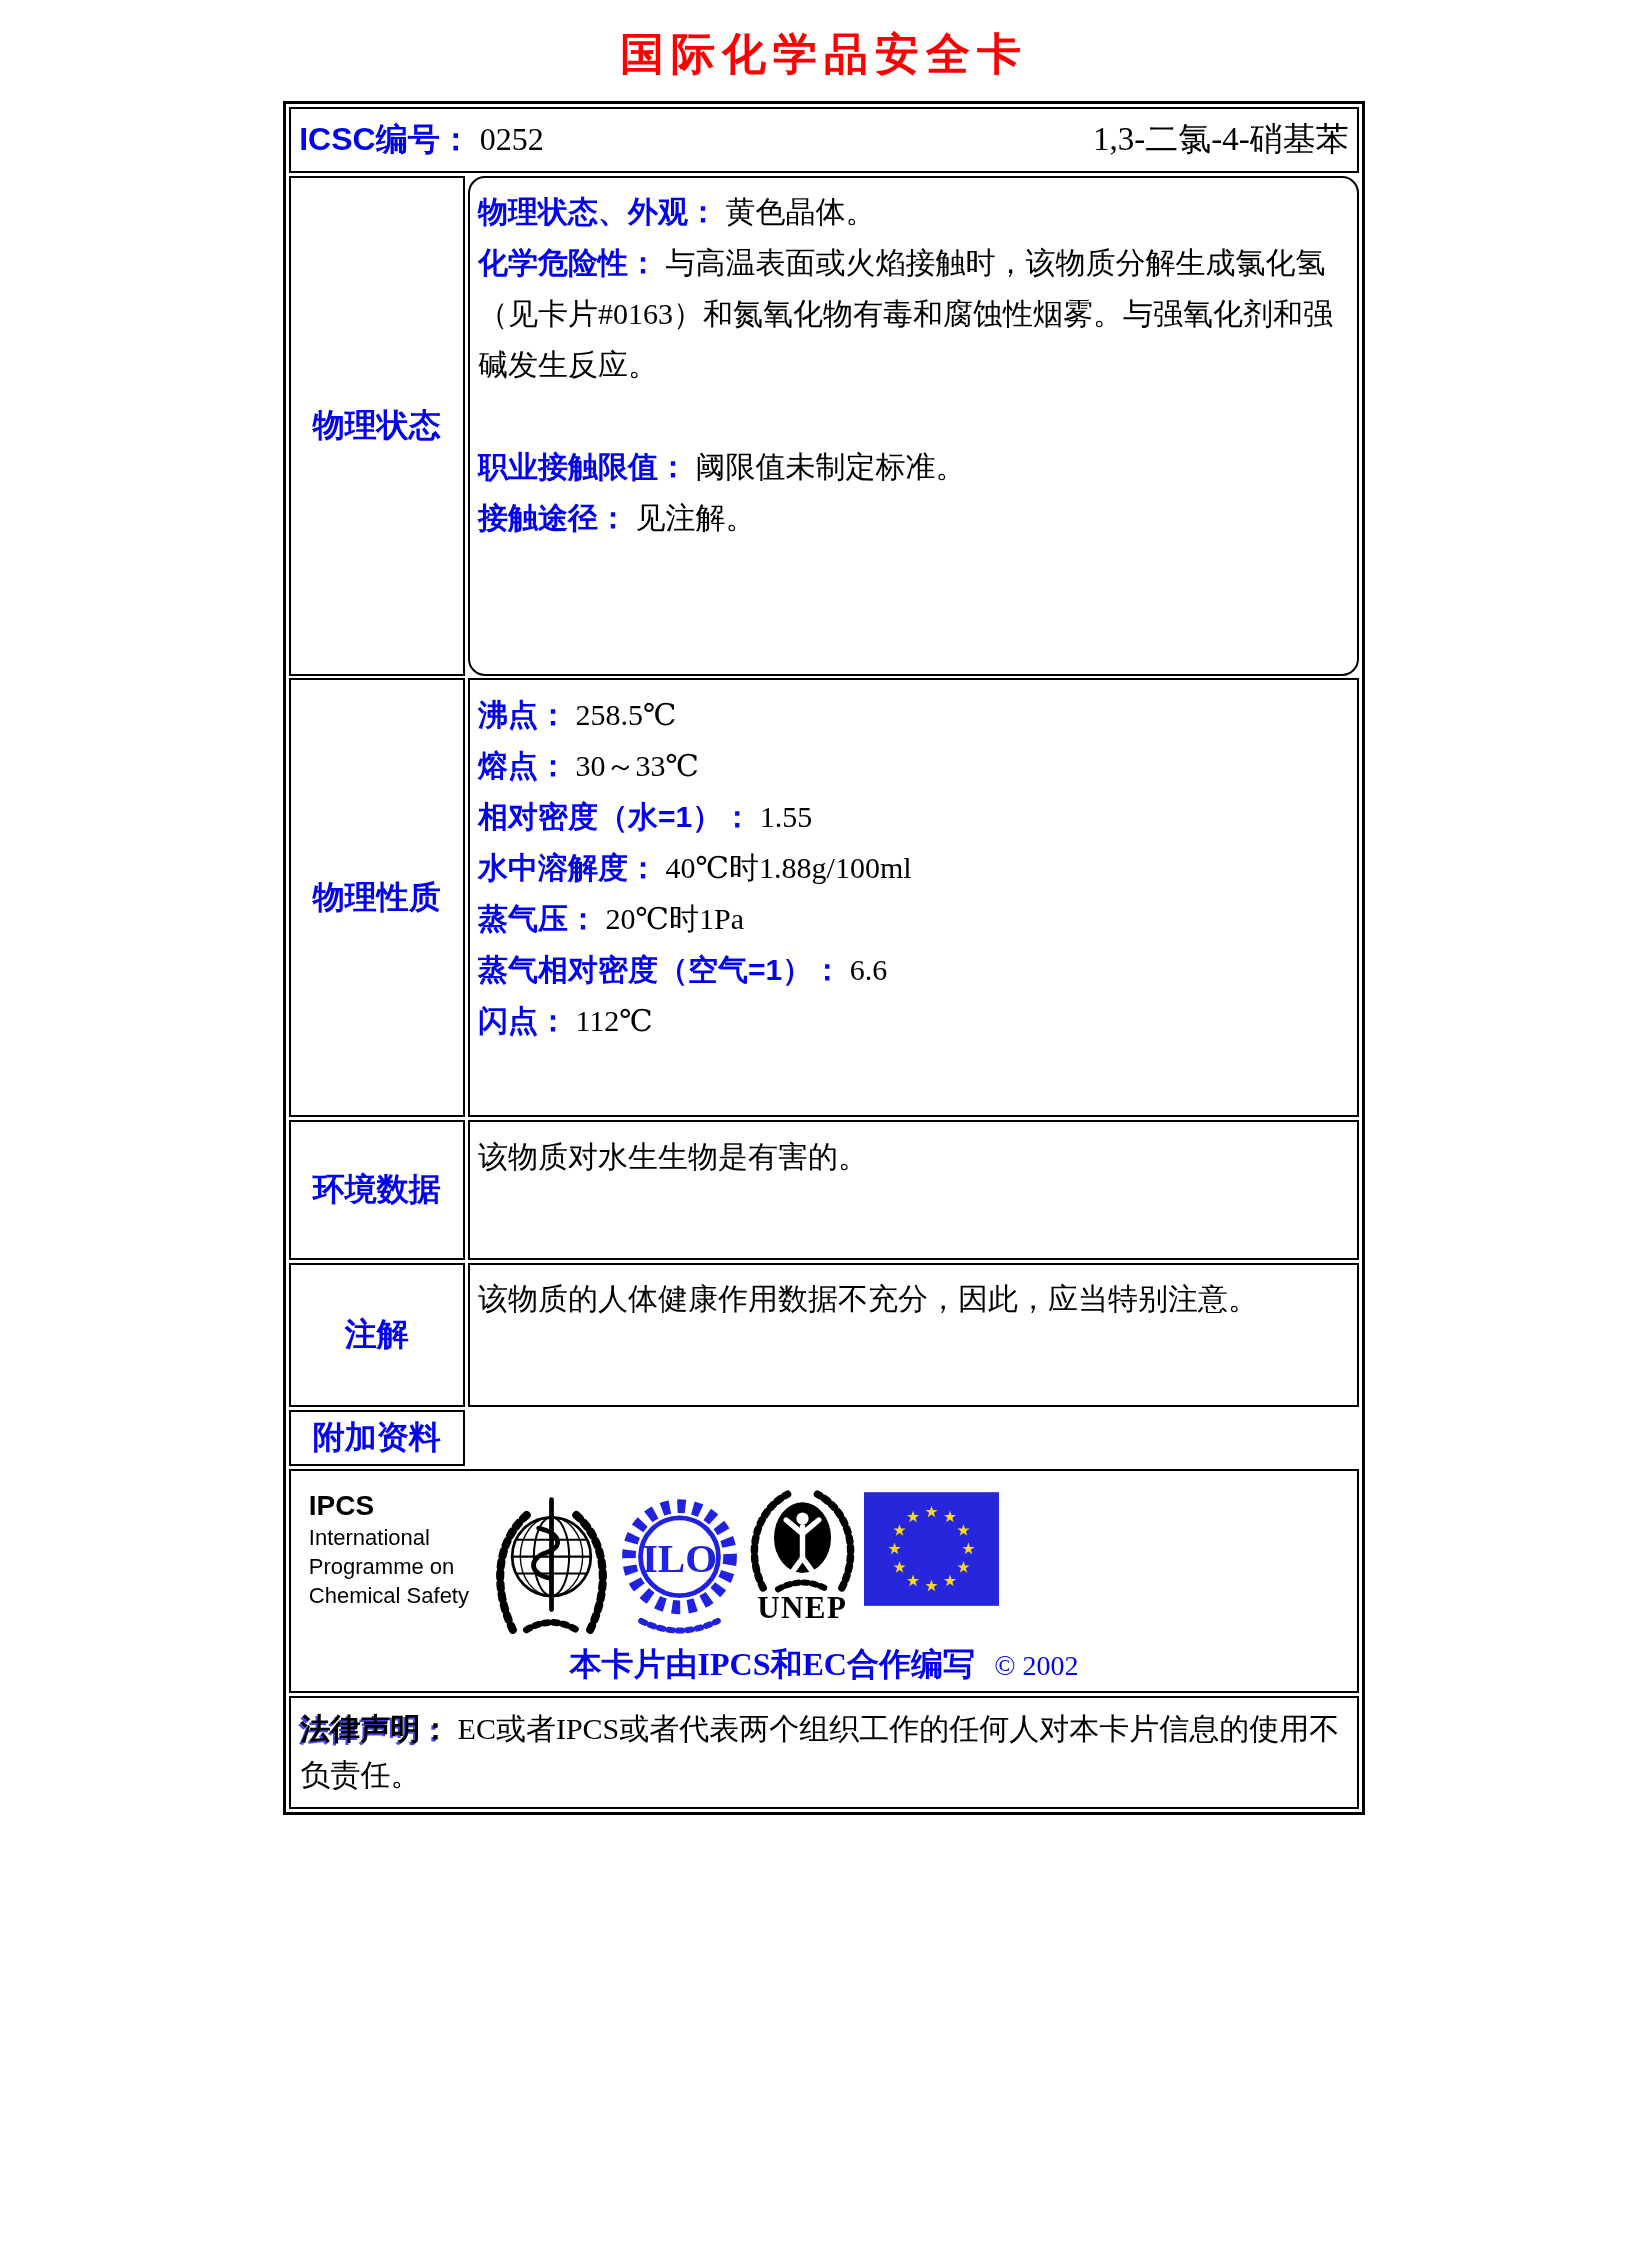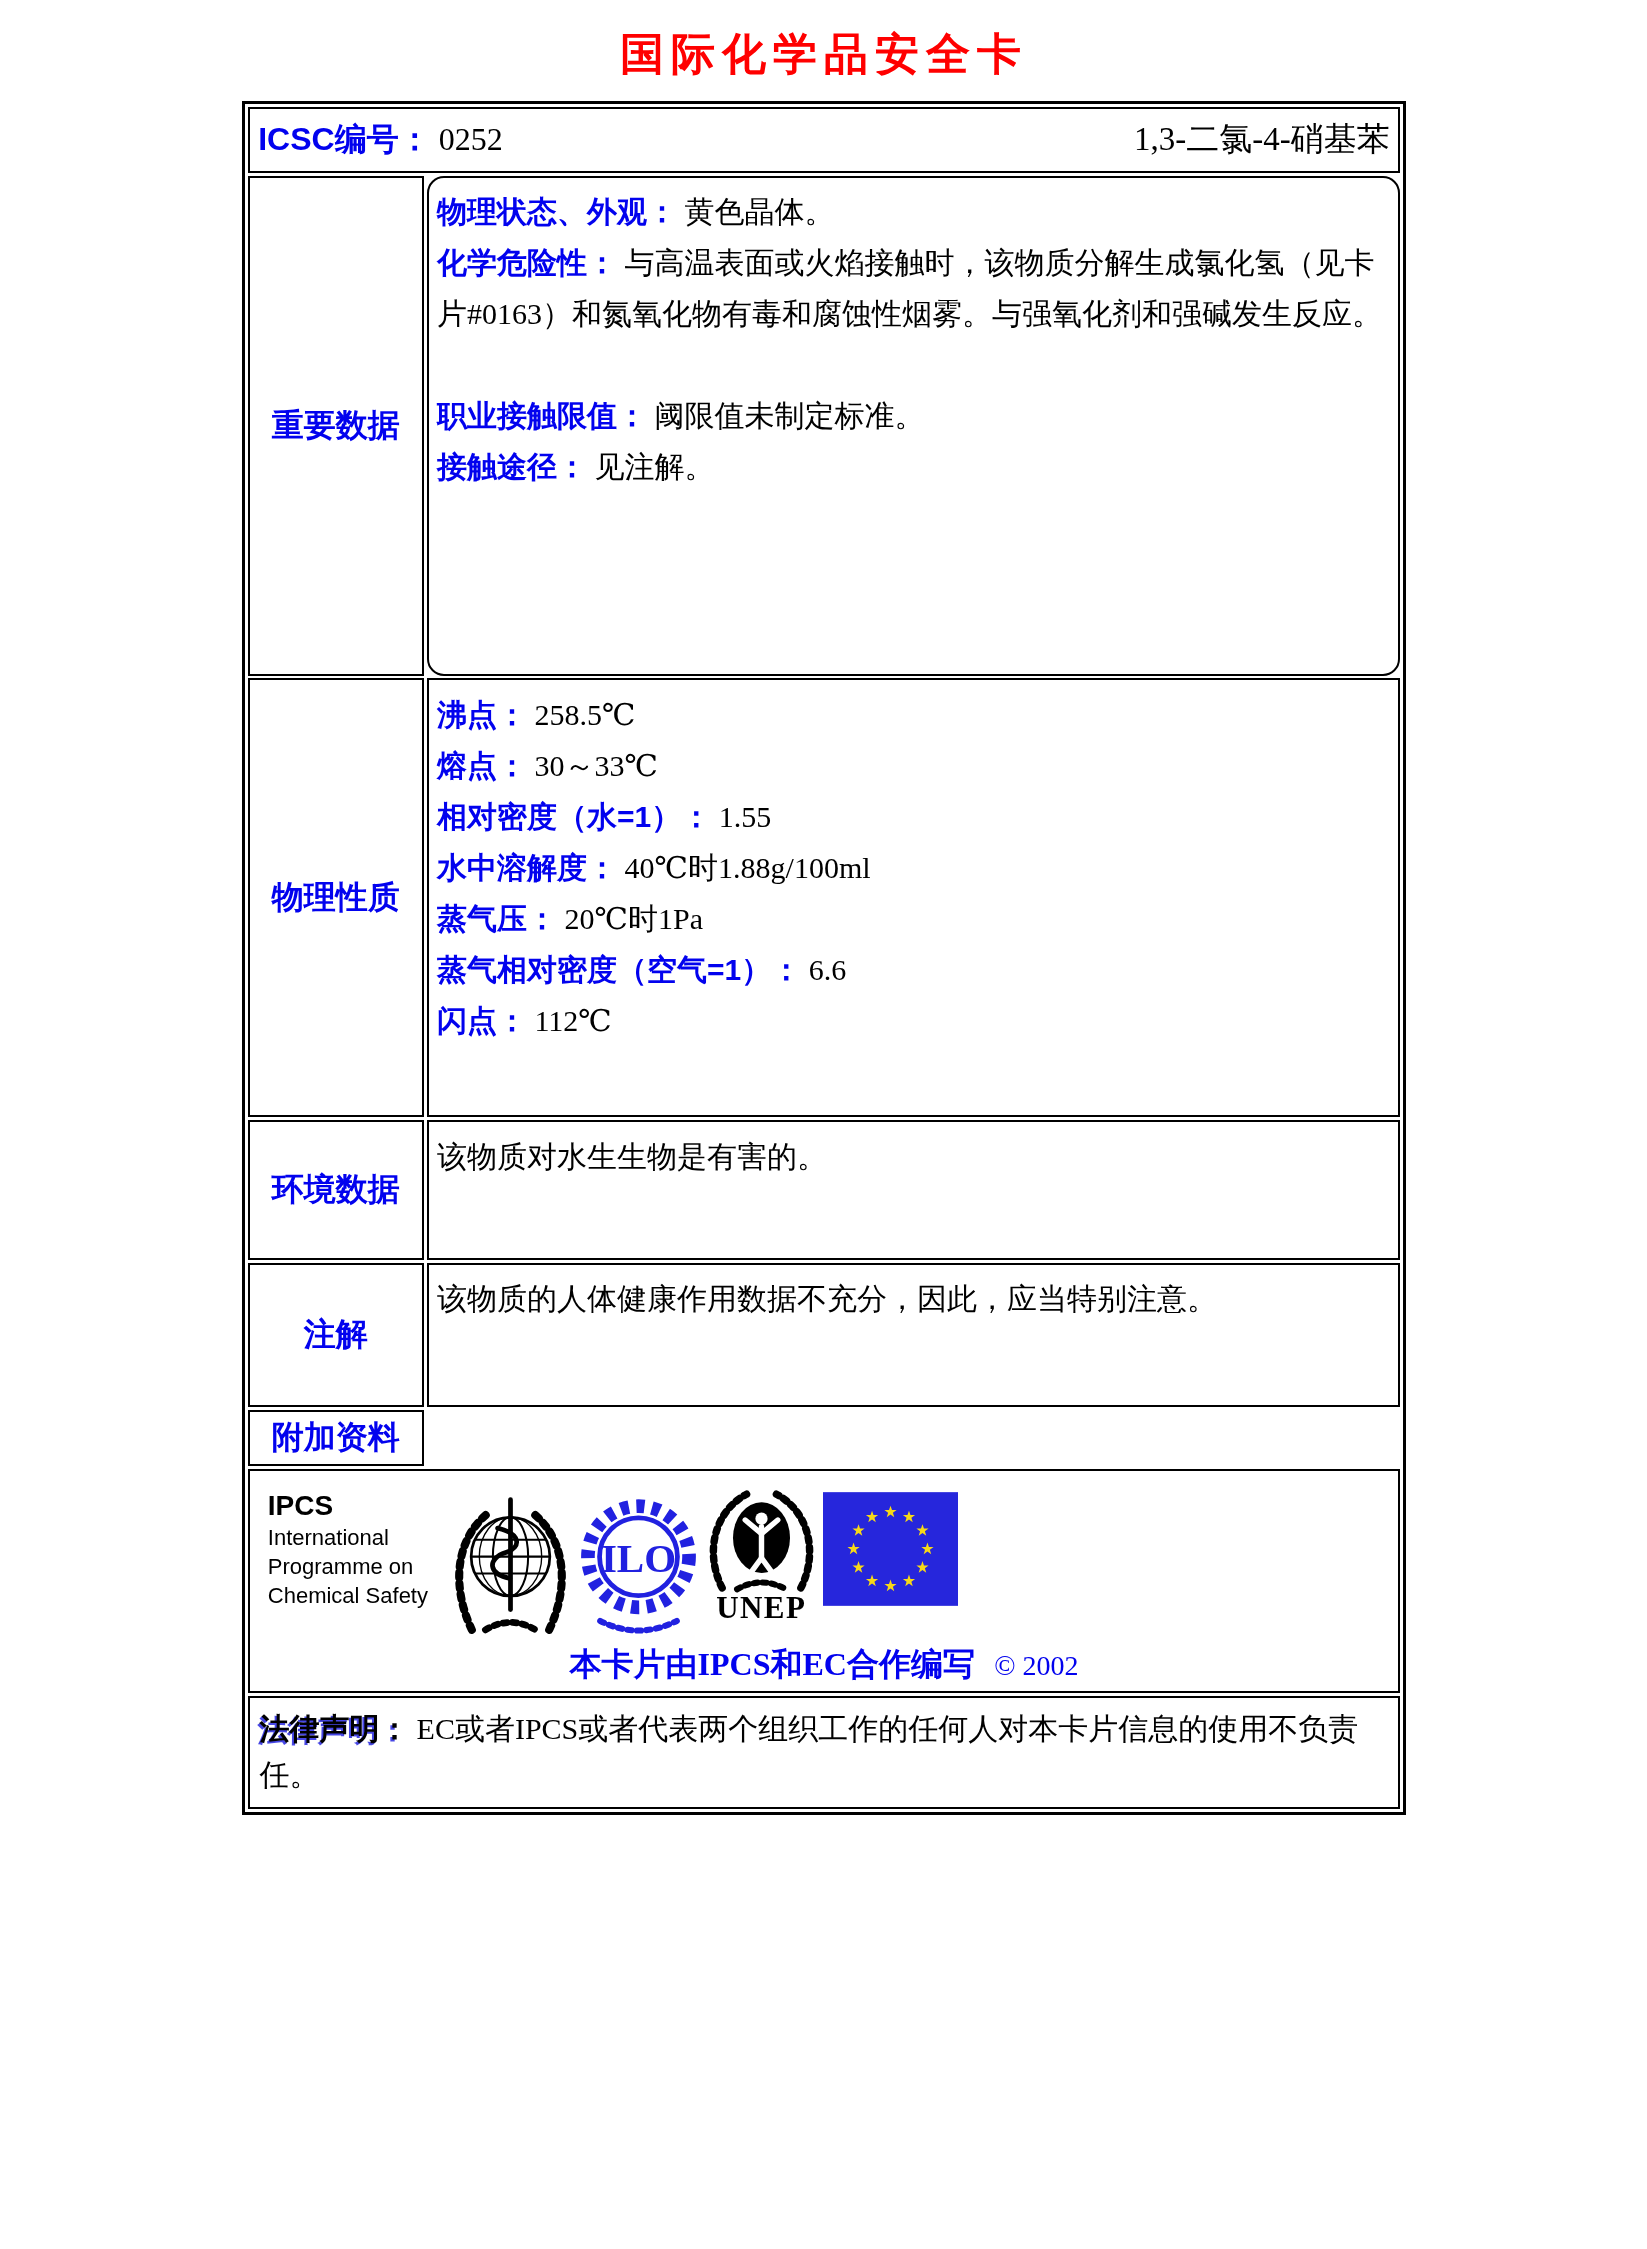--- a/index.html
+++ b/index.html
@@ -17,21 +17,21 @@
     color:#000;
   }
   .page-title{
     margin:25px 0 17px 0;
     text-align:center;
     font-size:44px;font-weight:bold;letter-spacing:7px;
     color:var(--title_red);
     font-family:"Liberation Serif","DejaVu Serif",serif;
   }
   .card{
-    width:1164px;margin:0 auto;
+    width:1082px;margin:0 auto;
     border:3.5px solid #000;
     background:#fff;
     padding:2.8px;
     display:grid;
     grid-template-columns:176px 1fr;
     gap:2.8px;
   }
   .cell{border:2.1px solid #000;background:#fff;}
   .span2{grid-column:1 / span 2;}
   
@@ -116,21 +116,21 @@
   <div class="card">
 
     <div class="cell span2 header-cell h-header">
       <div class="hdr-left">
         <span class="k">ICSC编号：</span>
         <span>0252</span>
       </div>
       <div class="hdr-name">1,3-二氯-4-硝基苯</div>
     </div>
 
-    <div class="cell label-cell">重要数据</div>
+    <div class="cell label-cell">物理状态</div>
     <div class="cell content-cell h-r1">
       <p>
         <span class="k">物理状态、外观：</span>
         <span>黄色晶体。</span>
       </p>
       <p>
         <span class="k">化学危险性：</span>
         <span>与高温表面或火焰接触时，该物质分解生成氯化氢（见卡片#0163）和氮氧化物有毒和腐蚀性烟雾。与强氧化剂和强碱发生反应。</span>
       </p>
       <p class="gap">

